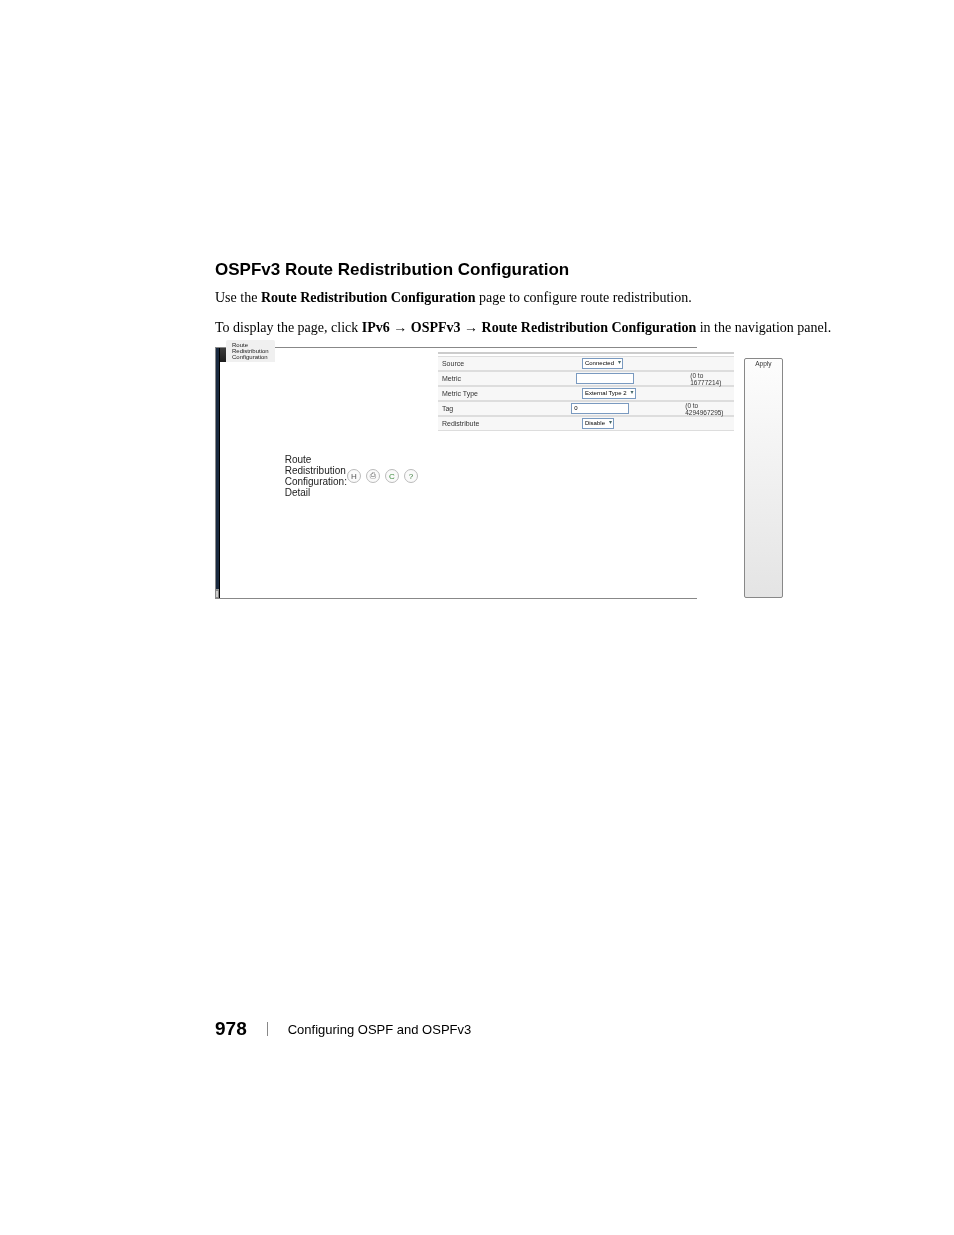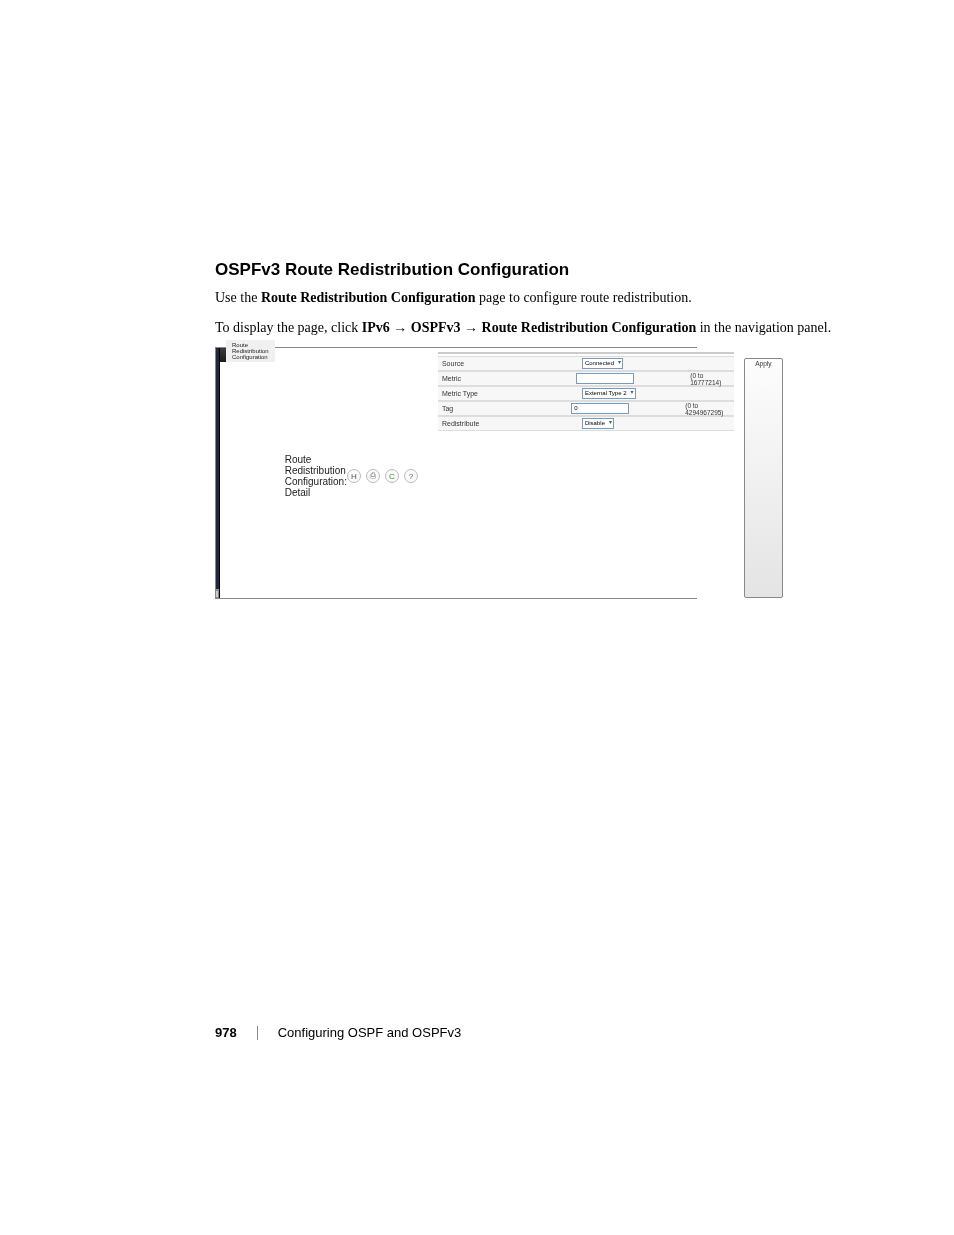--- a/index.html
+++ b/index.html
@@ -189,21 +189,21 @@
     position:absolute;
     left:215px;
     bottom:195px;
     font-family: Arial, Helvetica, sans-serif;
     font-size:13px;
     display:flex;
     align-items:center;
     gap:20px;
     color:#000;
   }
-  .footer .pnum { font-weight:bold; font-size:13px;}
+  .footer .pnum { font-weight:bold; font-size:19px;}
   .footer .divider { border-left:1px solid #888; height:14px; }
 </style>
 </head>
 <body>
 
 <div class="page">
 
   <h2>OSPFv3 Route Redistribution Configuration</h2>
 
   <p class="body-text">

